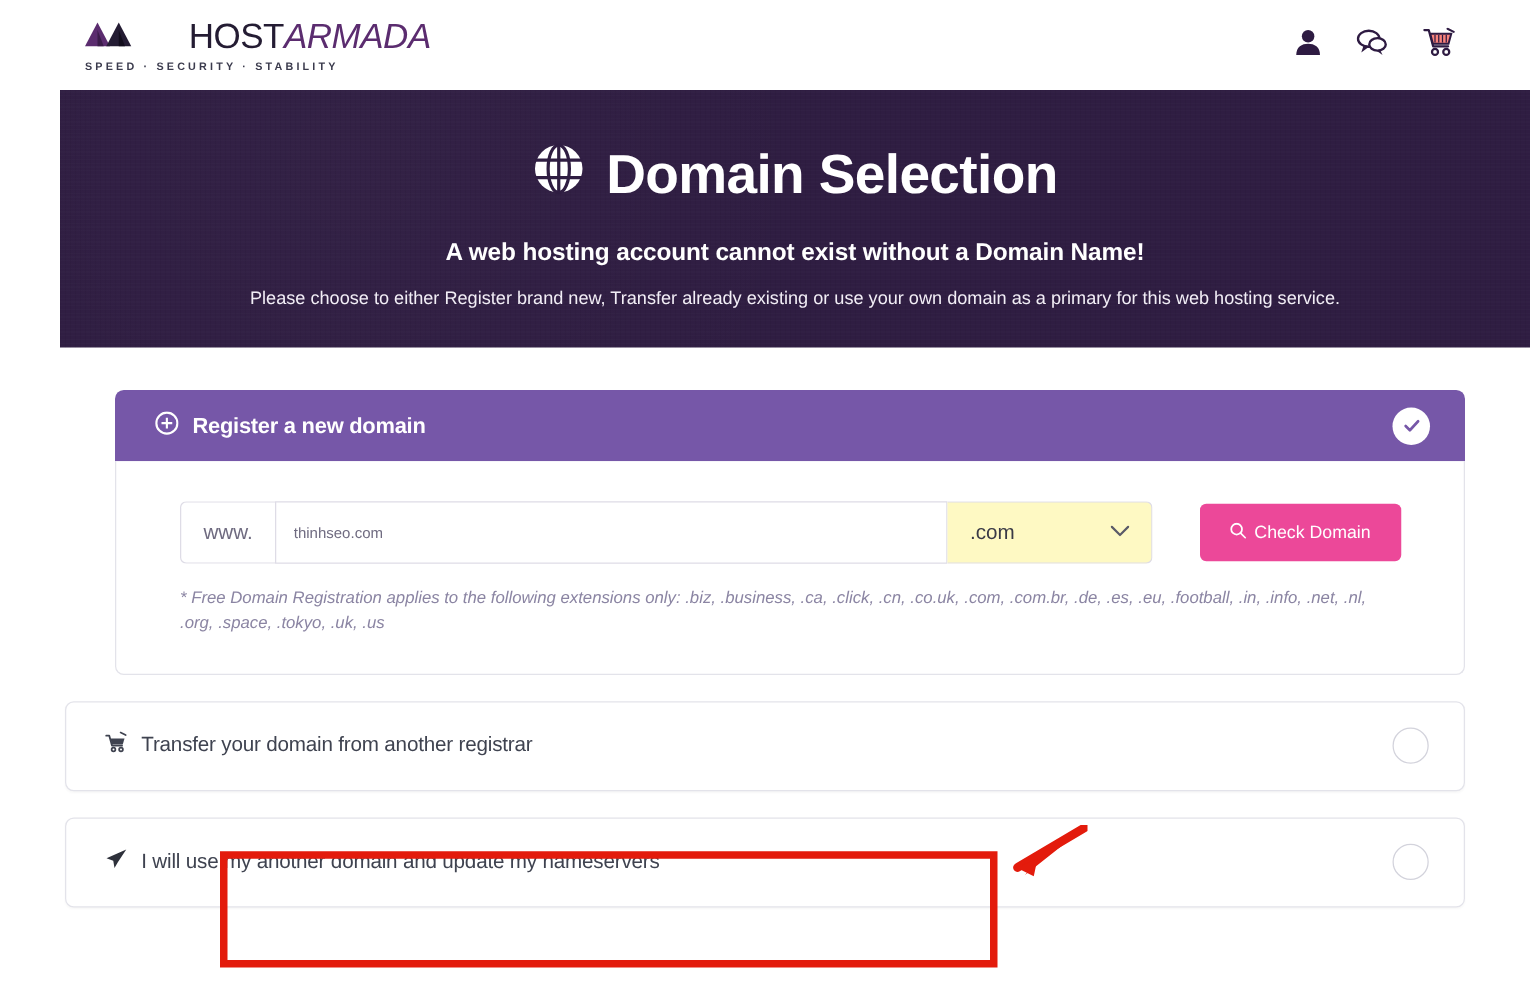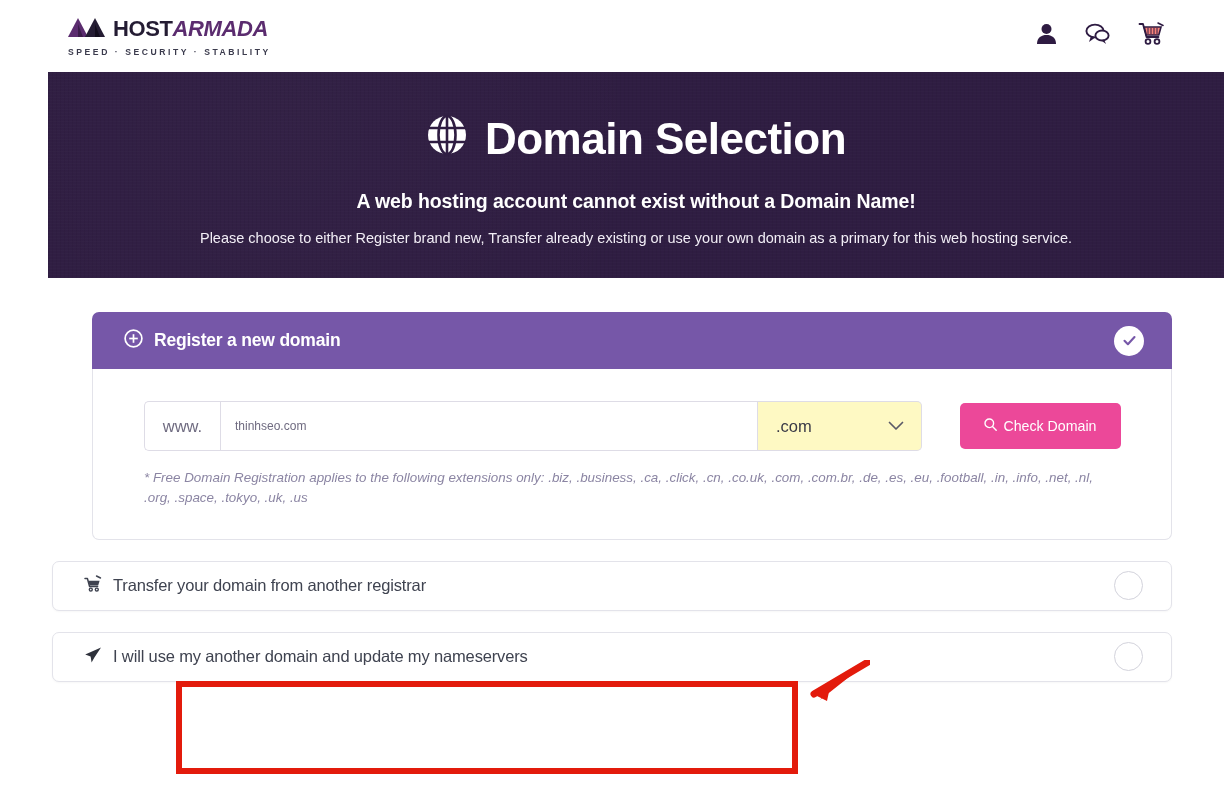--- a/index.html
+++ b/index.html
@@ -16,22 +16,23 @@
     background: #ffffff;
     display: flex;
     align-items: center;
     justify-content: space-between;
     padding: 0 60px 0 66px;
   }
   .logo { display: flex; flex-direction: column; justify-content: center; }
   .logo-top { display: flex; align-items: center; gap: 5px; }
   .logo-mark { display: block; }
   .logo-word {
-    font-size: 22px; font-weight: bold; letter-spacing: -0.4px;
+    font-size: 28px; font-weight: normal; letter-spacing: -0.4px;
     line-height: 1;
+    margin-left: 38px;
   }
   .logo-word .host { color: #241c33; }
   .logo-word .armada { color: #5b2c6f; font-style: italic; }
   .logo-sub {
     font-size: 8.6px; letter-spacing: 2.55px; color: #3b3b4d;
     font-weight: bold; margin-top: 4px; padding-left: 2px;
   }
   .header-icons { display: flex; align-items: center; gap: 28px; }
   .hicon { cursor: pointer; display: block; }
 
@@ -147,21 +148,21 @@
 
   .free-note {
     margin: 17px 50px 0 51px;
     font-size: 13.4px; font-style: italic; color: #8b85a3;
     line-height: 1.52; max-width: 1030px;
   }
 
   
   .option-row {
     margin-top: 21px;
-    height: 50px;
+    height: 72px;
     display: flex; align-items: center; justify-content: space-between;
     padding: 0 28px 0 31px;
   }
   .option-left { display: flex; align-items: center; gap: 11px; }
   .option-label { font-size: 16.5px; color: #3f4350; letter-spacing: -0.15px; }
   .radio-empty {
     width: 29px; height: 29px; border-radius: 50%;
     border: 1.6px solid #d3d3dc; background: #fff;
   }
 

